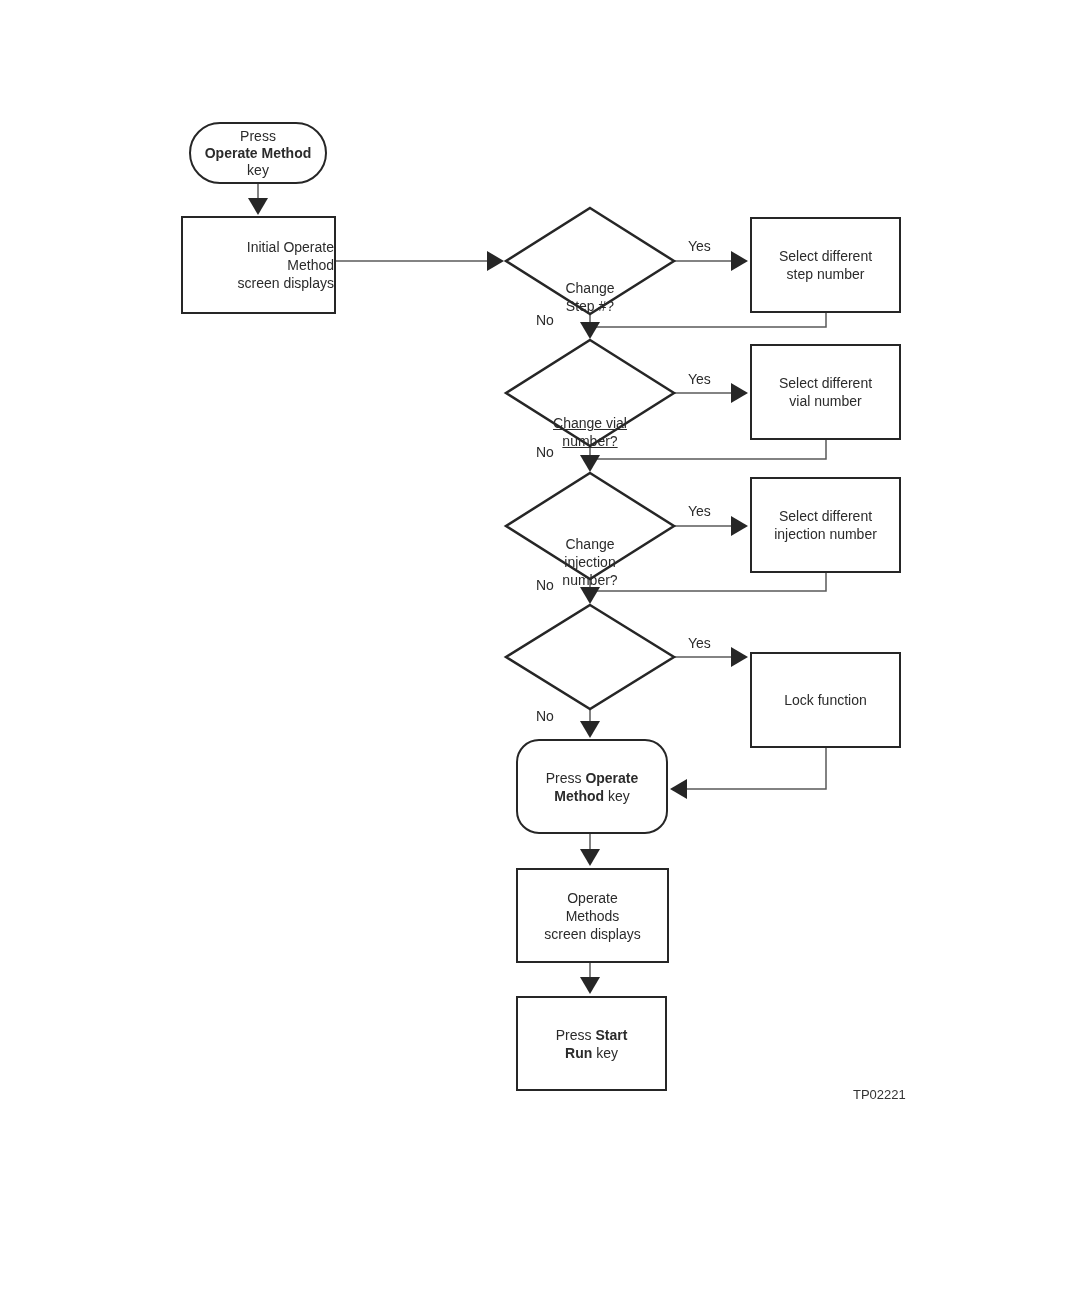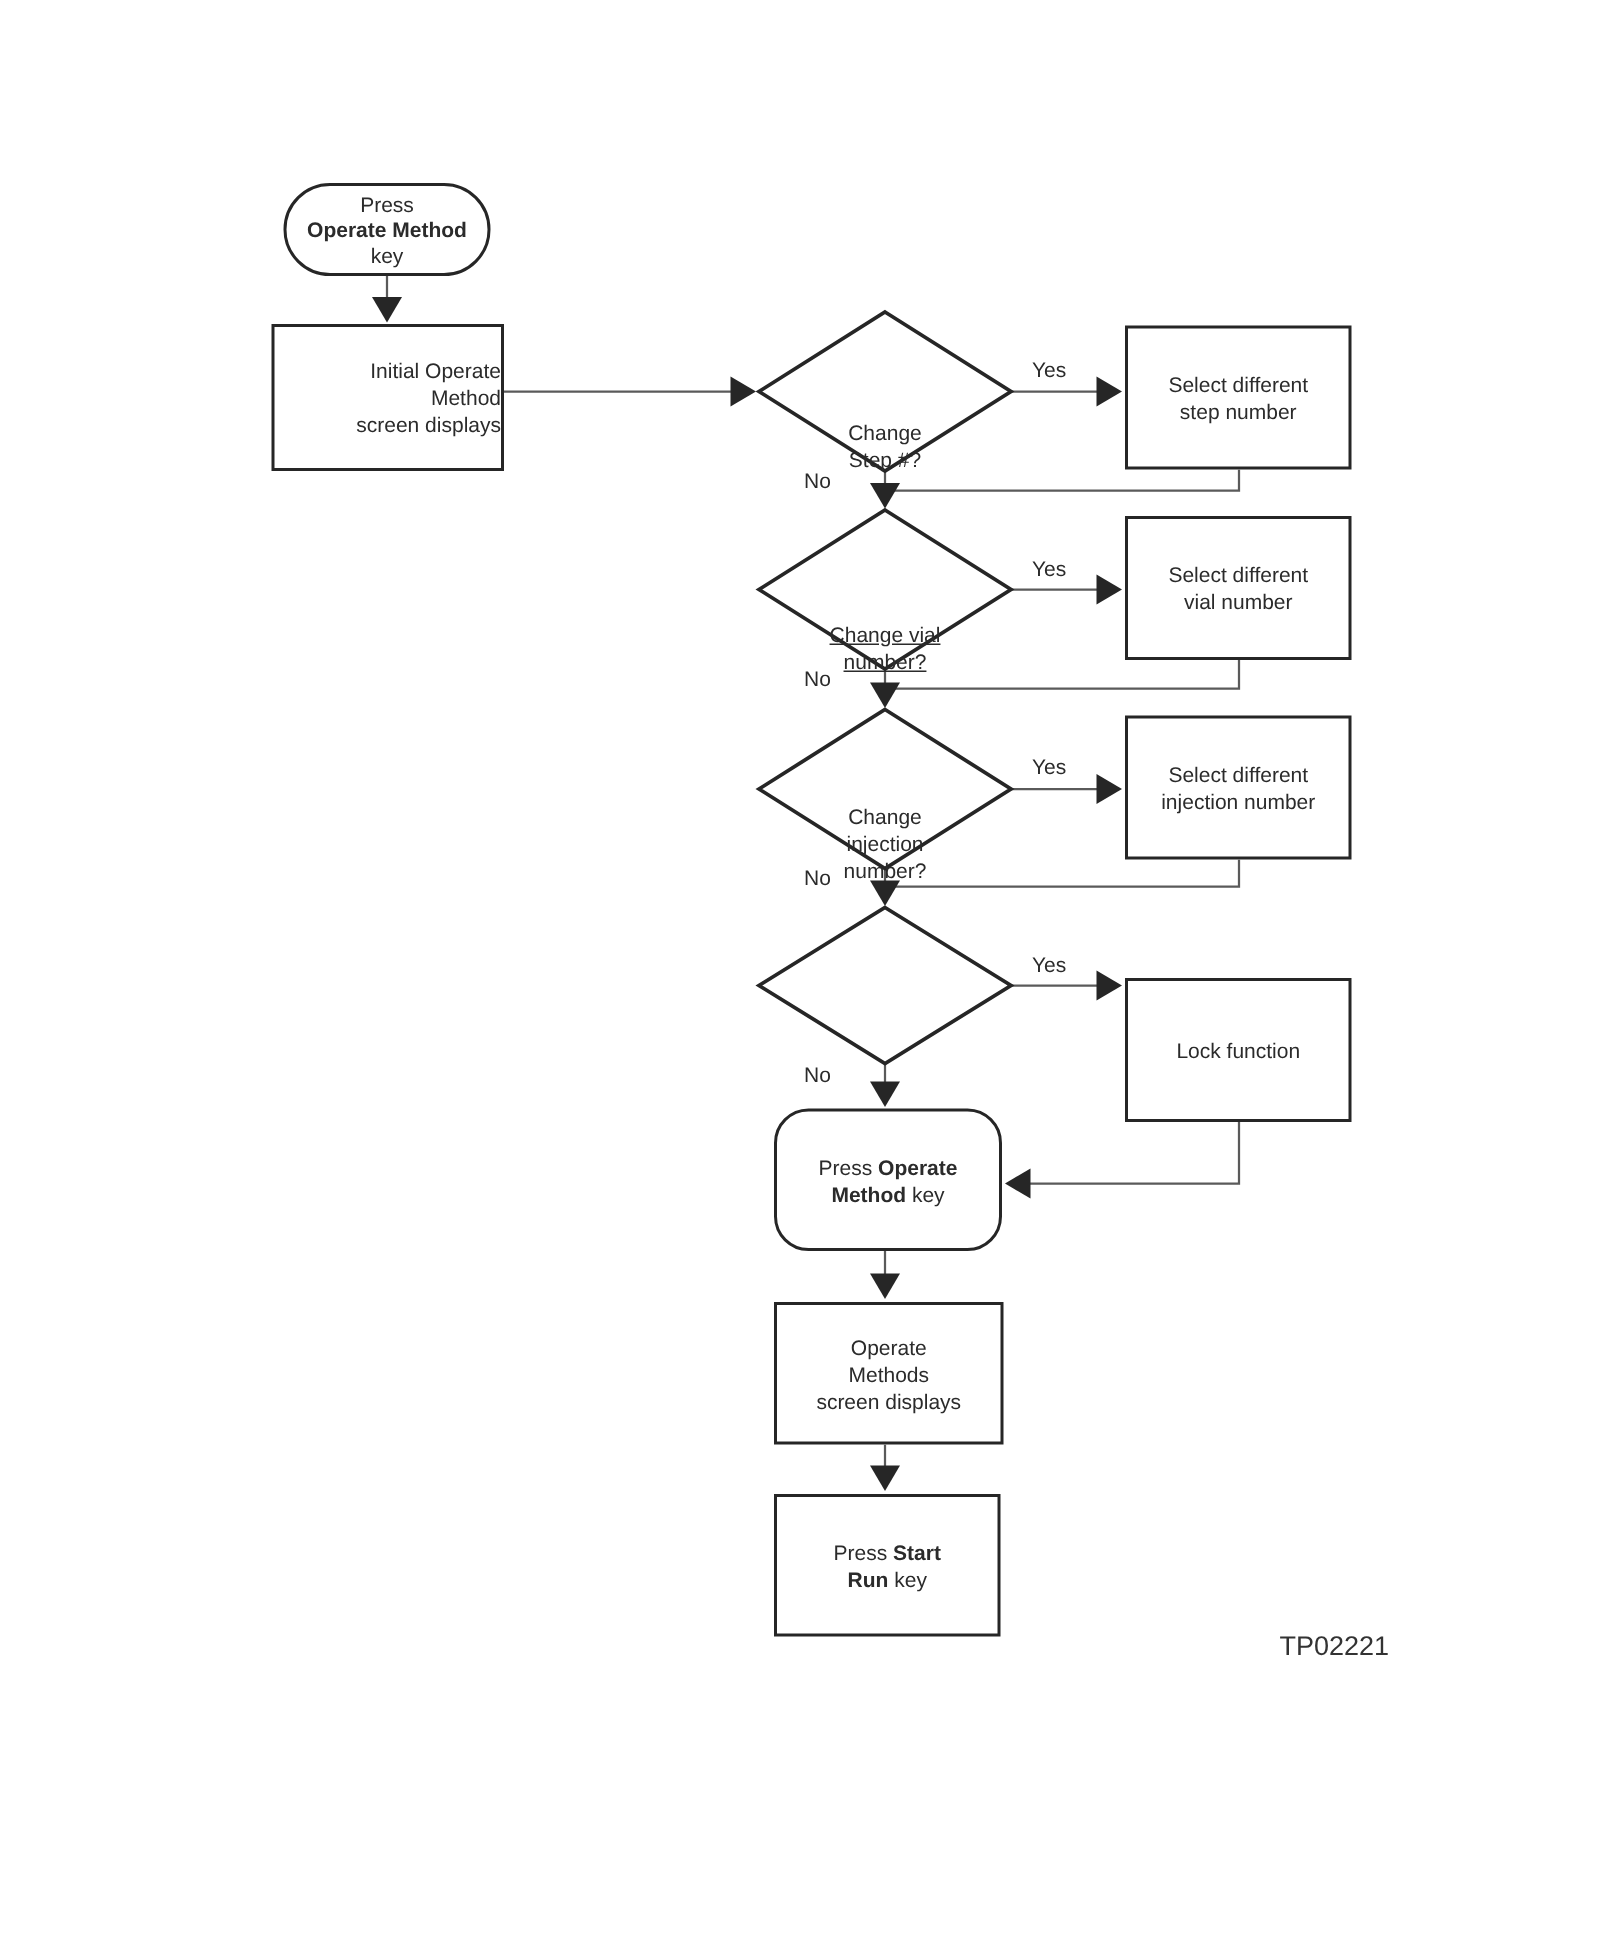--- a/index.html
+++ b/index.html
@@ -34,21 +34,21 @@
     line-height: 18px;
     margin-top: 36px;
   }
   .edge-label {
     position: absolute;
     font-size: 14px;
     line-height: 16px;
   }
   .figure-id {
     position: absolute;
-    font-size: 18px;
+    font-size: 13px;
     color: #333333;
   }
   b { font-weight: bold; }
 </style>
 </head>
 <body>
 
 <div class="canvas">
 
   <svg class="wires" width="1080" height="1296" viewBox="0 0 1080 1296">

